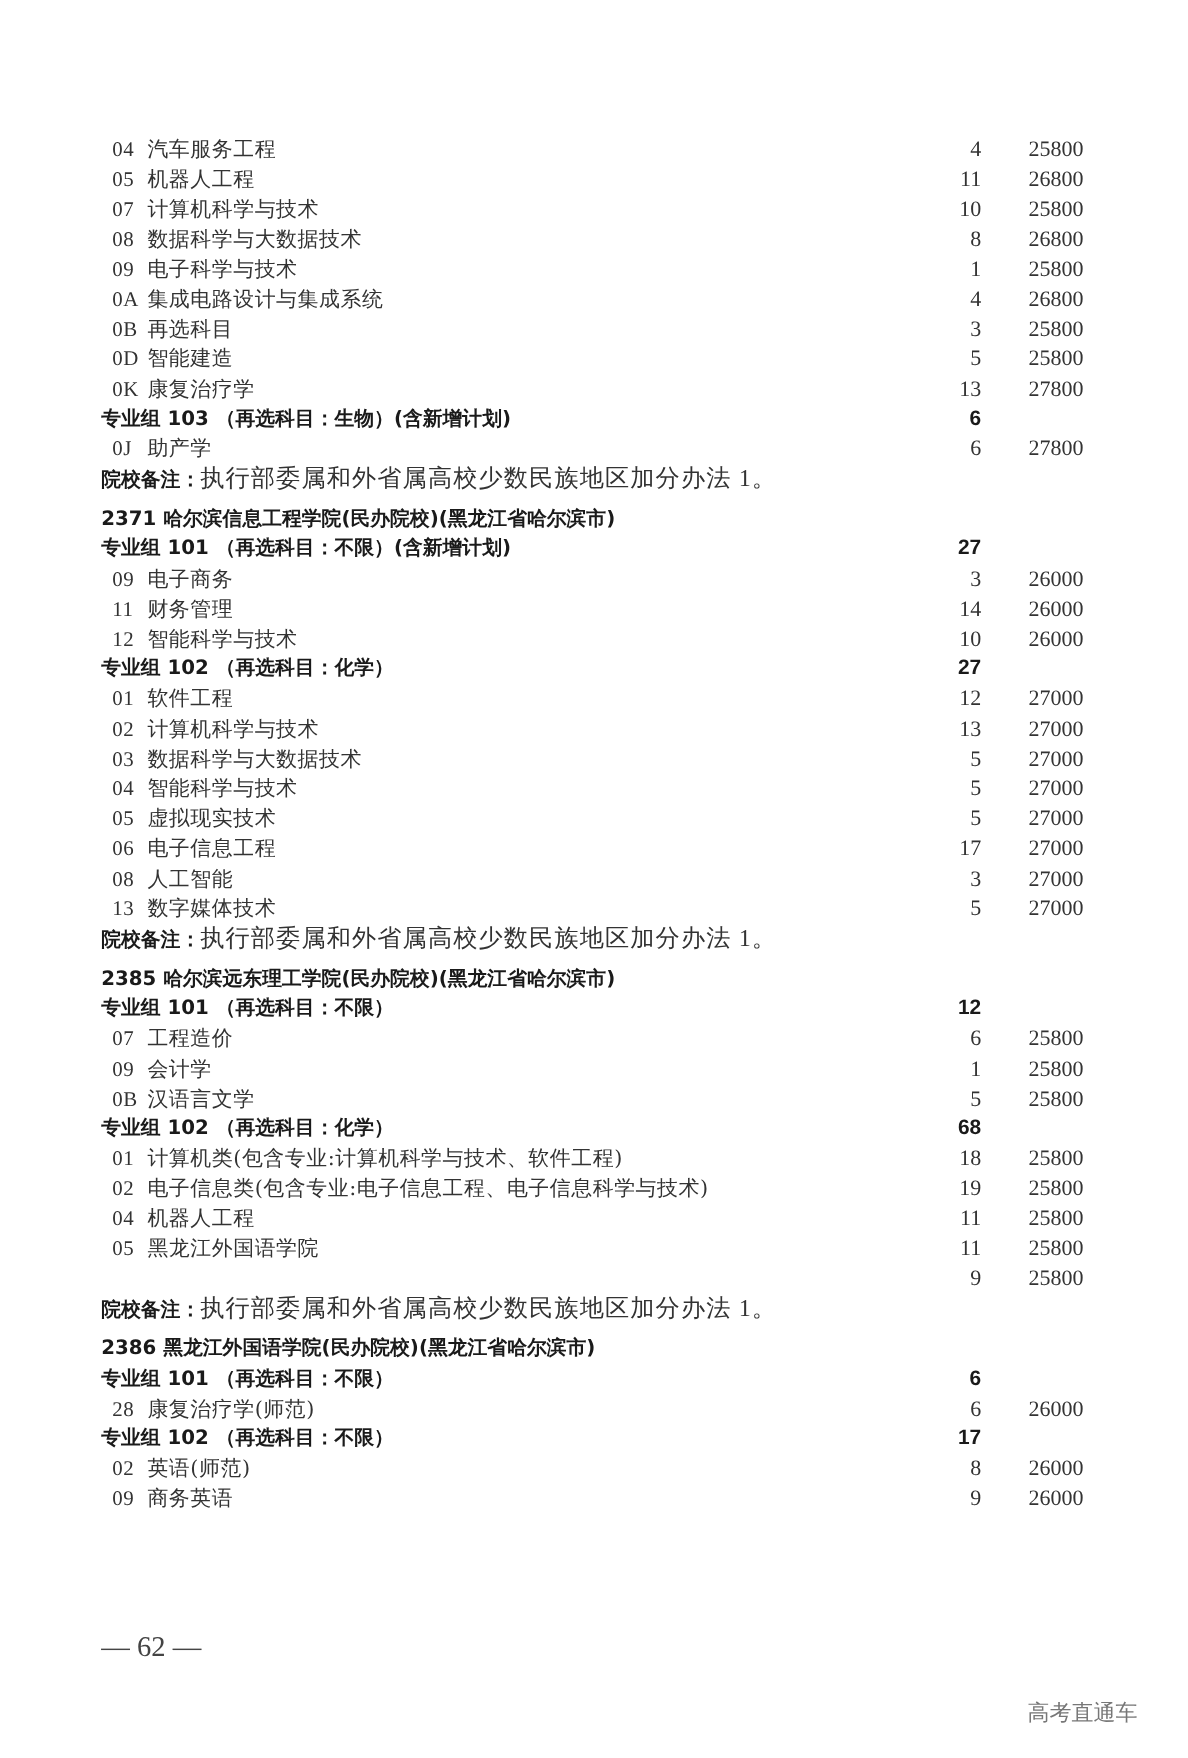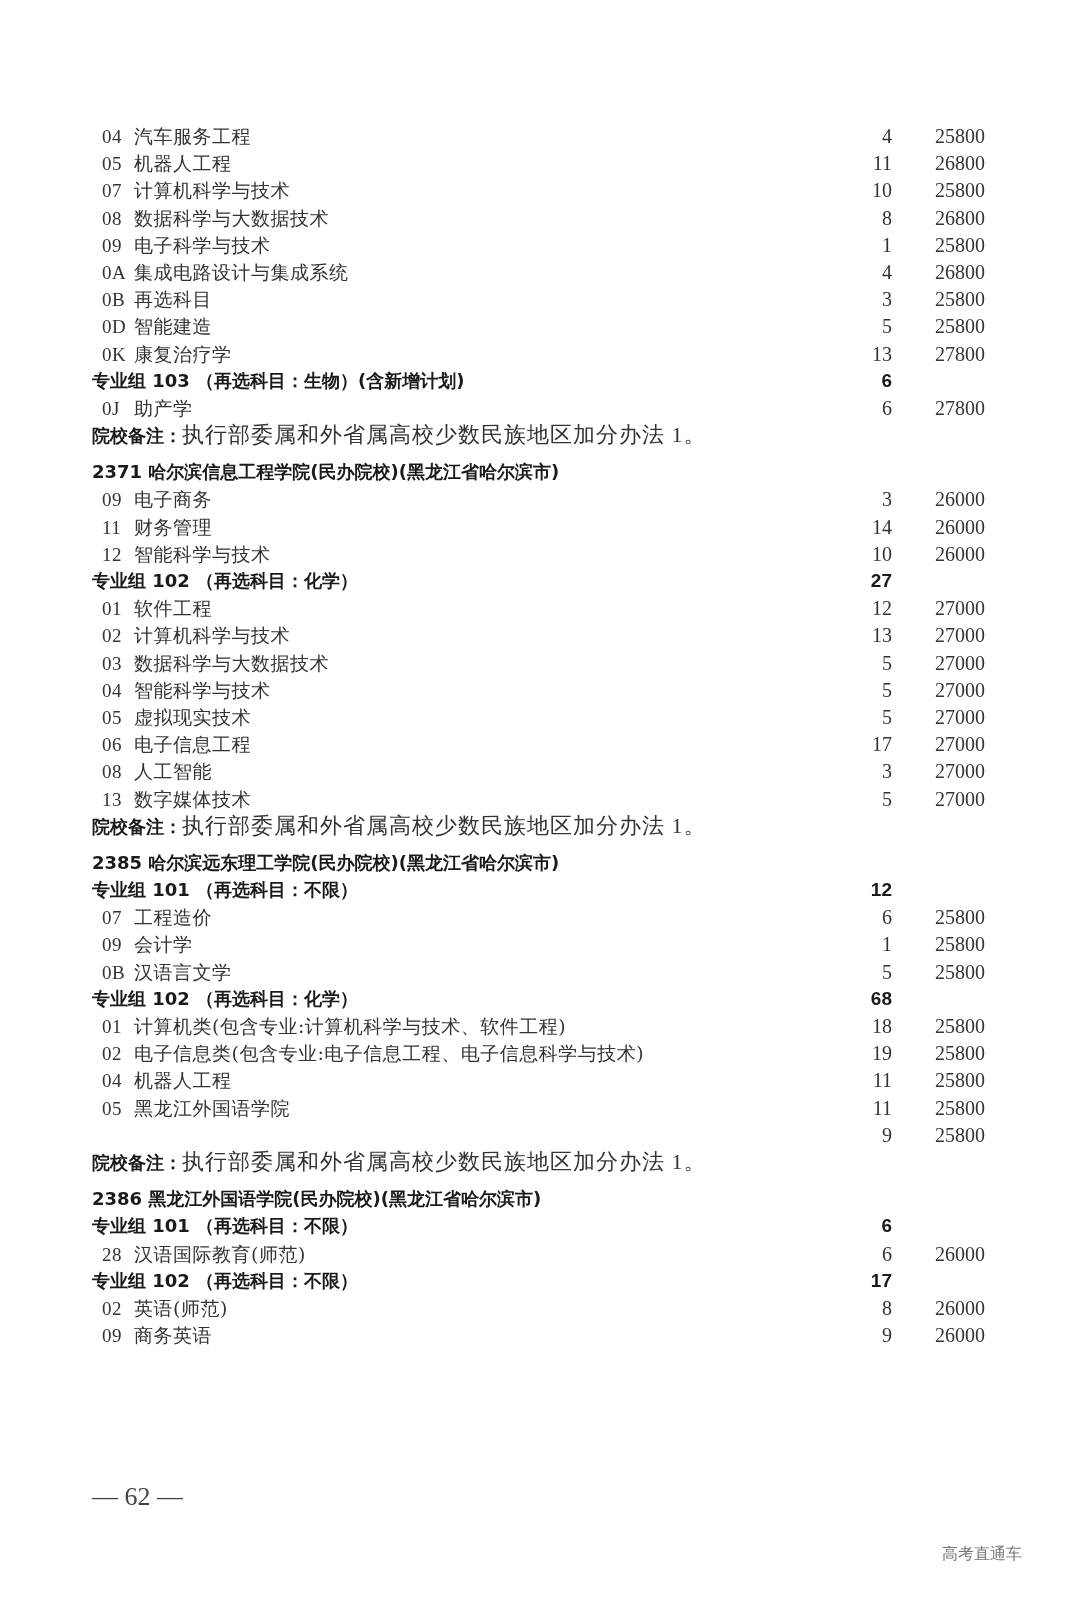--- a/index.html
+++ b/index.html
@@ -26,21 +26,21 @@
     }
     .row.group .count { font-family: "Liberation Sans", sans-serif; font-weight: bold; color: #1a1a1a; font-size: 19px; }
     .row.note .note-label { font-weight: bold; }
     .row.note .note-text { font-weight: normal; font-family: Liberation Serif, serif; color: #333; font-size: 22px; letter-spacing: 1px; }
     .row.uni { margin-top: 10px; }
     #page-number {
       position: absolute; left: 92px; top: 1482px; font-size: 26px;
       font-family: "Liberation Serif", serif; color: #444;
     }
     #watermark {
-      position: absolute; right: 58px; top: 1544px; font-size: 16px;
+      position: absolute; right: 46px; top: 1544px; font-size: 20px;
       font-family: Liberation Serif, serif; color: #777;
     }
   </style>
 </head>
 <body>
 
 <div id="page">
     <div>
       <div class="row major">
         <span class="left"><span class="code">04</span><span class="name">汽车服务工程</span></span>
@@ -97,20 +97,24 @@
         <span class="fee">27800</span>
       </div>
       <div class="row note">
         <span class="left"><span class="note-label">院校备注：</span><span class="note-text">执行部委属和外省属高校少数民族地区加分办法 1。</span></span>
       </div>
     </div>
     <div>
       <div class="row uni">
         <span class="left">2371  哈尔滨信息工程学院(民办院校)(黑龙江省哈尔滨市)</span>
       </div>
+      <div class="row group">
+        <span class="left">专业组 101 （再选科目：不限）(含新增计划)</span>
+        <span class="count">27</span>
+      </div>
       <div class="row major">
         <span class="left"><span class="code">09</span><span class="name">电子商务</span></span>
         <span class="count">3</span>
         <span class="fee">26000</span>
       </div>
       <div class="row major">
         <span class="left"><span class="code">11</span><span class="name">财务管理</span></span>
         <span class="count">14</span>
         <span class="fee">26000</span>
       </div>
@@ -224,21 +228,21 @@
     </div>
     <div>
       <div class="row uni">
         <span class="left">2386  黑龙江外国语学院(民办院校)(黑龙江省哈尔滨市)</span>
       </div>
       <div class="row group">
         <span class="left">专业组 101 （再选科目：不限）</span>
         <span class="count">6</span>
       </div>
       <div class="row major">
-        <span class="left"><span class="code">28</span><span class="name">汉语国际教育(师范)</span></span>
+        <span class="left"><span class="code">28</span><span class="name">康复治疗学(师范)</span></span>
         <span class="count">6</span>
         <span class="fee">26000</span>
       </div>
       <div class="row group">
         <span class="left">专业组 102 （再选科目：不限）</span>
         <span class="count">17</span>
       </div>
       <div class="row major">
         <span class="left"><span class="code">02</span><span class="name">英语(师范)</span></span>
         <span class="count">8</span>

